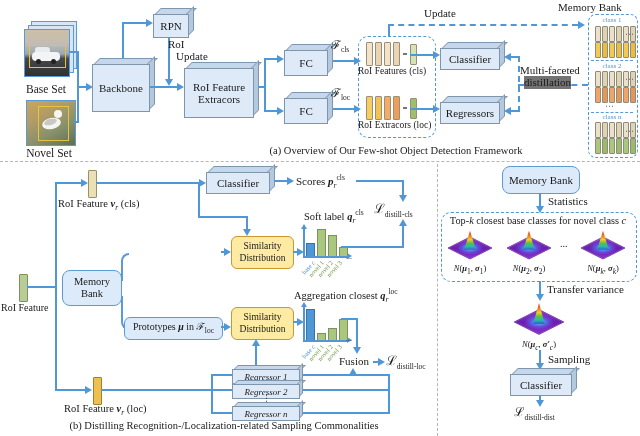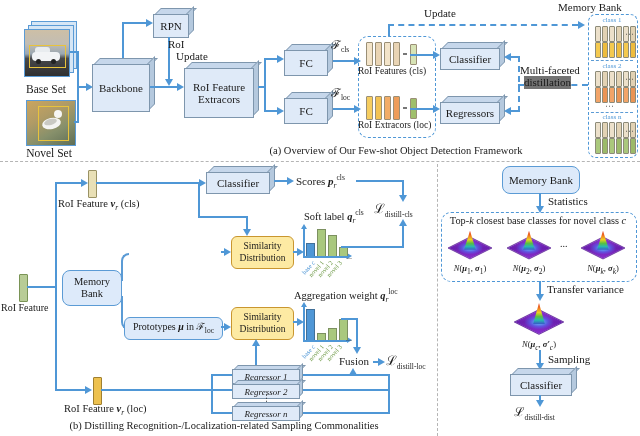--- a/index.html
+++ b/index.html
@@ -369,21 +369,21 @@
         <span class="clabel" style="left: 26px; color: rgb(111, 154, 72);">novel 2</span>
         <span class="clabel" style="left: 35px; color: rgb(111, 154, 72);">novel 3</span>
       </span>
   </div>
   <div class="lbl" style="left:346px;top:252px;font-size:8px">...</div>
 
   <div class="hl" style="left:341px;top:246px;width:63px"></div>
   <div class="vl" style="left:402px;top:226px;height:22px"></div>
   <div class="ar u" style="left:399px;top:219px"></div>
 
-  <div class="lbl" style="left:294px;top:288px;font-size:10.5px"><span>Aggregation weight </span><span class="bi">q</span><sub class="it">r</sub><sup>loc</sup></div>
+  <div class="lbl" style="left:294px;top:288px;font-size:10.5px"><span>Aggregation closest </span><span class="bi">q</span><sub class="it">r</sub><sup>loc</sup></div>
   <div class="hl" style="left:221px;top:326px;width:4px"></div>
   <div class="ar r" style="left:224px;top:323px"></div>
   <div class="ybox" style="left:231px;top:307px;width:61px;height:31px">
     <span>Similarity</span>
     <span>Distribution</span>
   </div>
   <div class="hl" style="left:293px;top:321px;width:6px"></div>
   <div class="ar r" style="left:297px;top:318px"></div>
 
   <div class="minichart" style="left:303px;top:304px;width:48px;height:38px">

